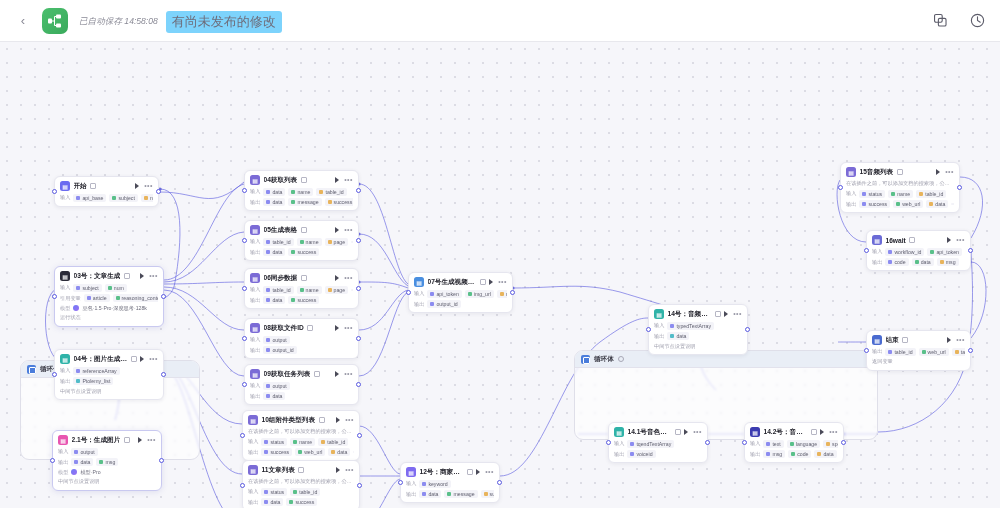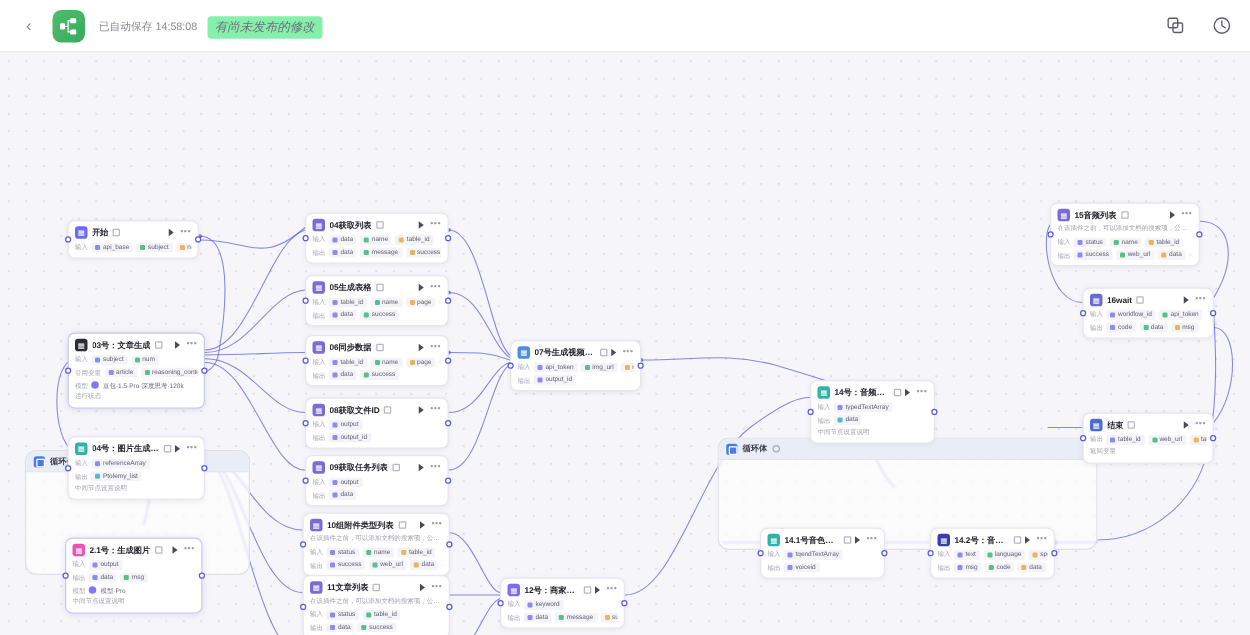--- a/index.html
+++ b/index.html
@@ -36,24 +36,24 @@
   .ic-check::after {
     content: ""; position: absolute; left: 3px; top: 2px; width: 3px; height: 5.5px;
     border: solid #fff; border-width: 0 1.3px 1.3px 0; transform: rotate(42deg);
   }
   .ic-edit { border: 1.2px solid #6a6a78; border-radius: 2px; position: relative; }
   .ic-edit::after {
     content: ""; position: absolute; left: 4px; top: -2.5px; width: 7px; height: 1.4px;
     background: #6a6a78; transform: rotate(-45deg);
   }
   .sub-row { display: flex; align-items: center; gap: 8px; margin-top: 3px; }
-  .autosave { font-size: 8.6px; color: #8a8a96; }
+  .autosave { font-size: 8.6px; color: #8a8a96; font-style: italic; }
   .pill-unpub {
-    font-size: 10px; color: #6e6e7c; background: #86efac;
-    padding: 2px 6px; border-radius: 3px; font-style: italic;
+    font-size: 13px; color: #6e6e7c; background: #7dd3fc;
+    padding: 2px 6px; border-radius: 3px;
   }
   .header-right { margin-left: auto; display: flex; align-items: center; gap: 20px; }
   .hdr-icon { width: 17px; height: 17px; color: #5c5c6a; cursor: pointer; }
 
   
   .canvas {
     position: absolute; top: 42px; left: 0; width: 1000px; height: 466px;
     background-color: #f6f6fa;
     background-image: radial-gradient(circle, #dcdce4 0.8px, transparent 0.9px);
     background-size: 14px 14px;

